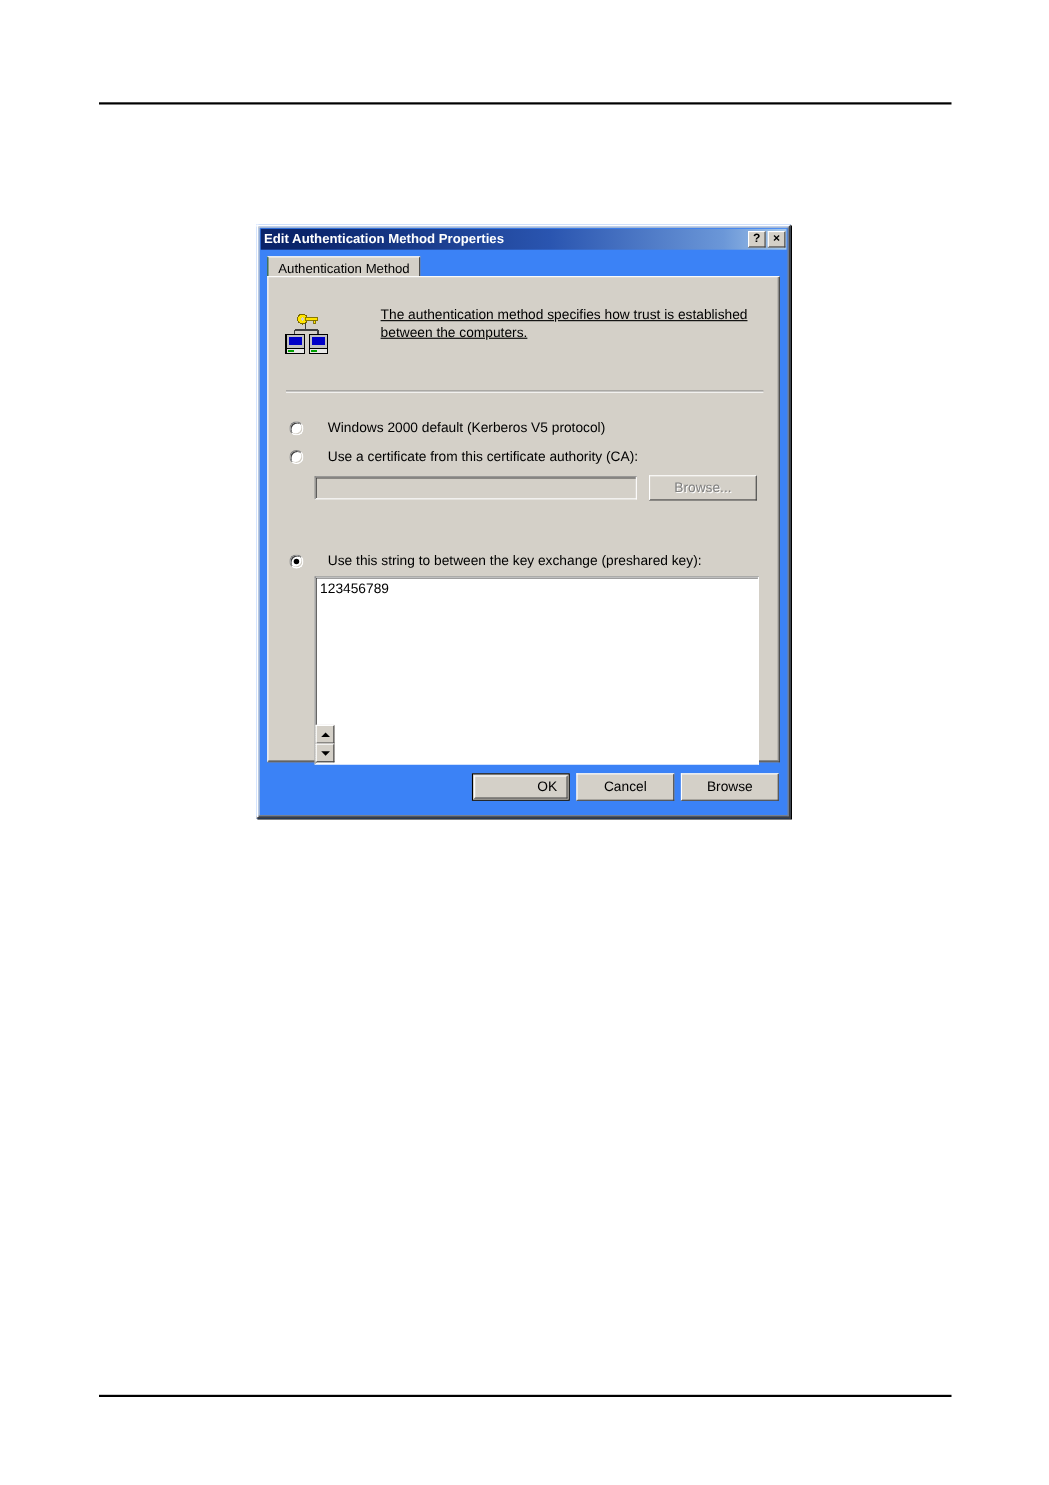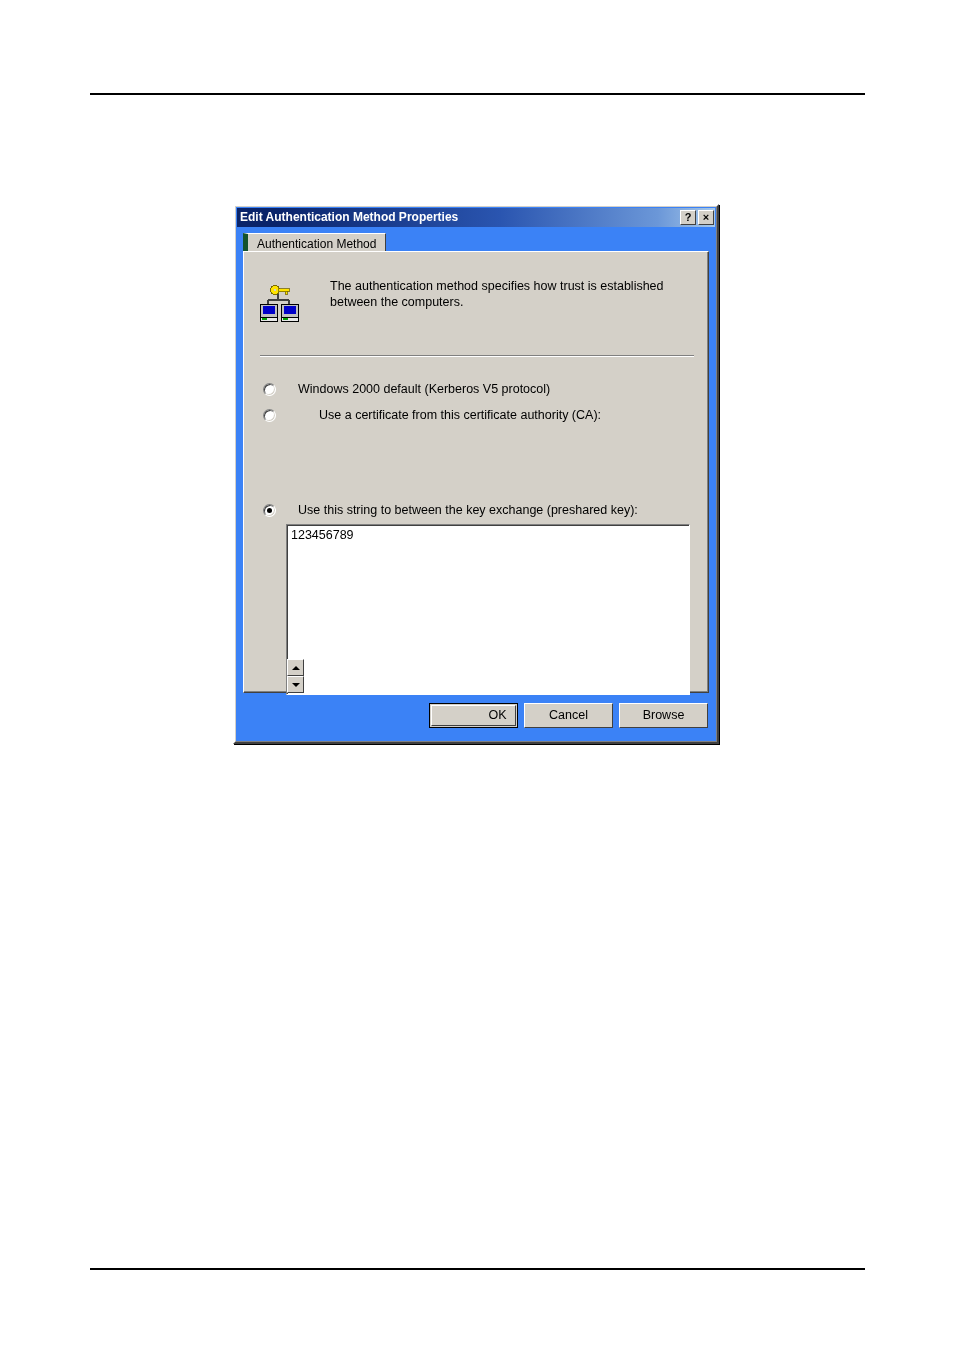--- a/index.html
+++ b/index.html
@@ -102,21 +102,21 @@
     height: 20px;
   }
   .tab {
     position: absolute;
     left: 0;
     top: 0;
     height: 20px;
     padding: 0 9px;
     background: #d4d0c8;
     border-top: 1px solid #ffffff;
-    border-left: 5px solid #14532d;
+    border-left: 1px solid #14532d;
     border-right: 1px solid #404040;
     box-sizing: border-box;
     font-size: 12px;
     color: #000000;
     display: flex;
     align-items: center;
     line-height: 1;
   }
 
   
@@ -150,25 +150,26 @@
     display: flex;
     align-items: flex-start;
   }
   .desc-icon {
     width: 44px;
     height: 44px;
     flex: 0 0 44px;
     margin-top: 4px;
   }
   .desc-text {
-    margin-left: 28px;
+    margin-left: 44px;
     font-size: 12.5px;
     color: #000000;
     line-height: 16px;
     max-width: 352px;
+    text-decoration: underline;
   }
 
   
   .separator {
     position: absolute;
     left: 16px;
     right: 14px;
     top: 103px;
     height: 2px;
     border-top: 1px solid #808080;
@@ -177,21 +178,21 @@
   }
 
   
   .option {
     position: absolute;
     left: 19px;
     display: flex;
     align-items: center;
   }
   .option.opt1 { top: 130px; }
-  .option.opt2 { top: 156px; gap: 21px; }
+  .option.opt2 { top: 156px; }
   .option.opt3 { top: 251px; }
 
   .radio {
     width: 13px;
     height: 13px;
     flex: 0 0 13px;
     border-radius: 50%;
     background: #ffffff;
     border-top: 1px solid #808080;
     border-left: 1px solid #808080;
@@ -431,20 +432,24 @@
     <div class="option opt1">
       <span class="radio"></span>
       <span class="option-label">Windows 2000 default (Kerberos V5 protocol)</span>
     </div>
 
     <div class="option opt2">
       <span class="radio"></span>
       <span class="option-label">Use a certificate from this certificate authority (CA):</span>
     </div>
 
+    <div class="ca-row">
+      <div class="ca-input"></div>
+      <div class="browse-btn">Browse...</div>
+    </div>
 
     <div class="option opt3">
       <span class="radio checked"></span>
       <span class="option-label">Use this string to between the key exchange (preshared key):</span>
     </div>
 
     <div class="key-box">
       <div class="key-text">123456789</div>
       <div class="scrollbar">
         <div class="sb-btn">

